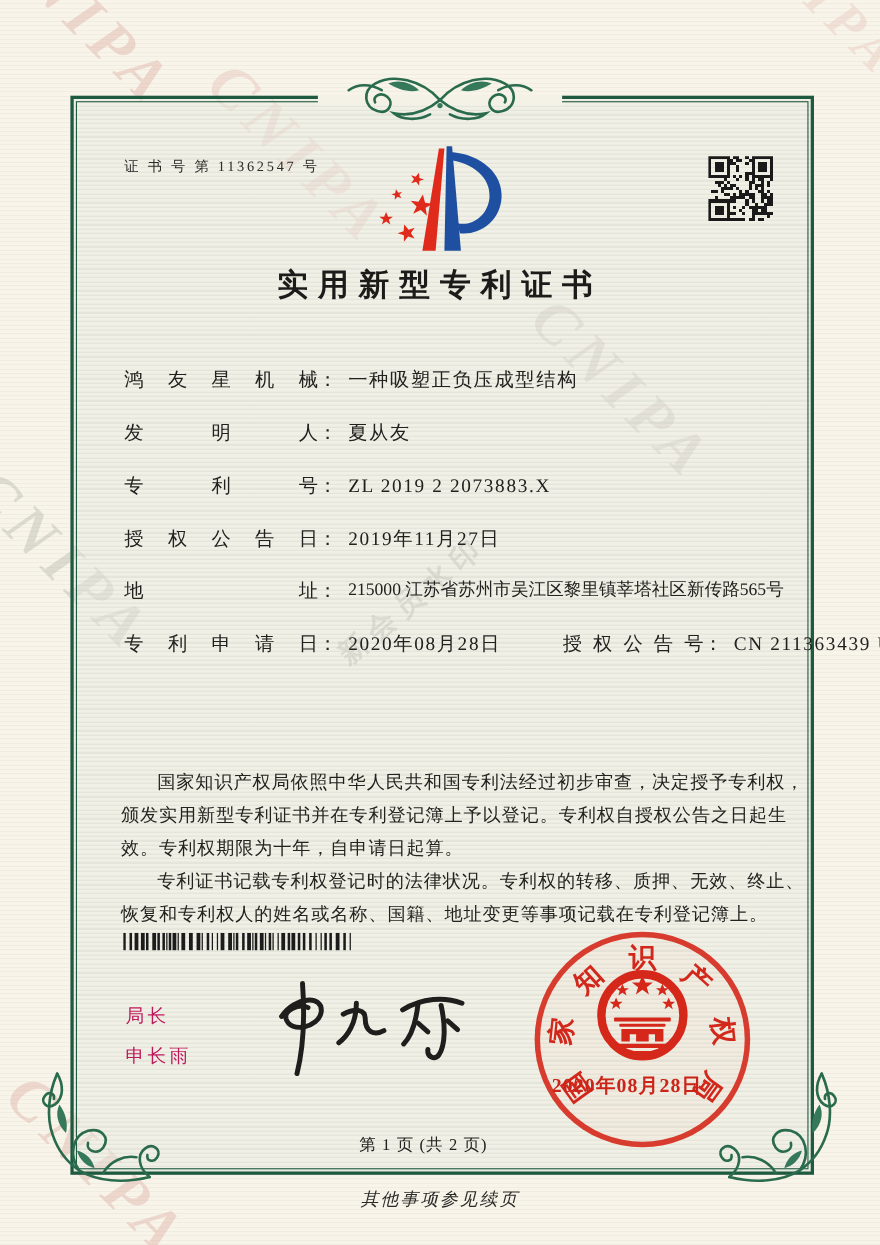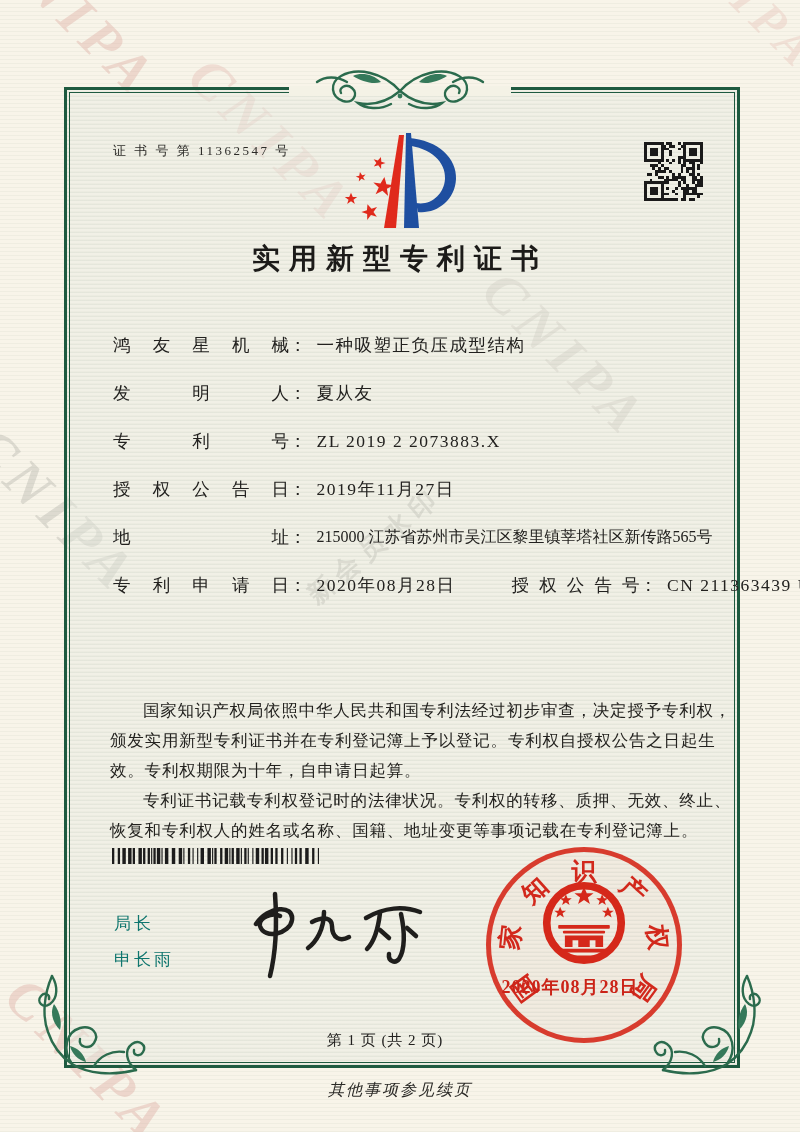--- a/index.html
+++ b/index.html
@@ -42,21 +42,21 @@
   .fvalue.tight{letter-spacing:0;font-size:16px;}
   .pair2{margin-left:56px;}
 
   .paras{position:absolute;left:110px;top:660px;width:622px;
          font-size:16.5px;line-height:1.82;letter-spacing:0.8px;color:#23221f;margin-top:36px;}
   .paras p{margin:0;text-indent:2em;}
 
   .barcode{position:absolute;left:112px;top:848px;width:207px;height:16px;}
 
   .director{position:absolute;left:114px;top:912px;font-family:"Liberation Sans", sans-serif;
-            font-size:17px;letter-spacing:3px;color:#0f766e;}
+            font-size:17px;letter-spacing:3px;color:#be185d;}
   .director div{margin-bottom:13px;}
   .signature{position:absolute;left:228px;top:882px;width:210px;height:105px;}
 
   .seal{position:absolute;left:484px;top:845px;width:200px;height:200px;z-index:5;}
   .seal-ring{position:absolute;inset:2px;border-radius:50%;border:5px solid rgba(213,40,26,0.9);
              background:rgba(255,90,70,0.03);}
   .seal-chars{position:absolute;inset:0;}
   .seal-char{position:absolute;left:50%;top:50%;font-size:25px;font-weight:700;color:#d2281c;
              font-family:"Liberation Serif", serif;}
   .emblem{position:absolute;left:57px;top:30px;}

